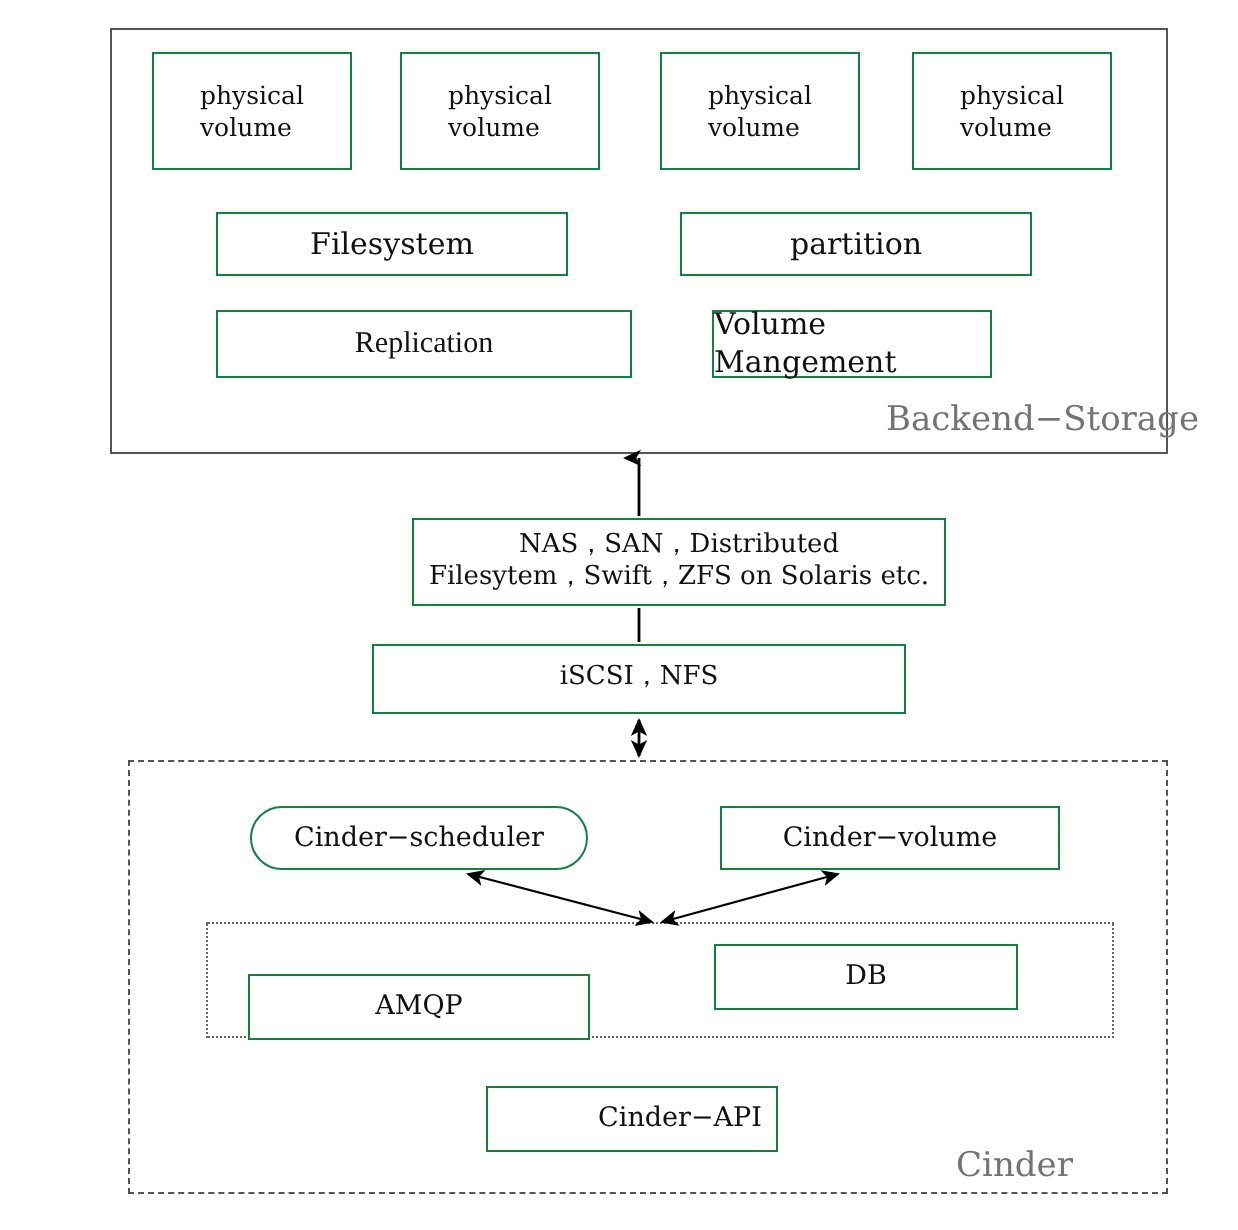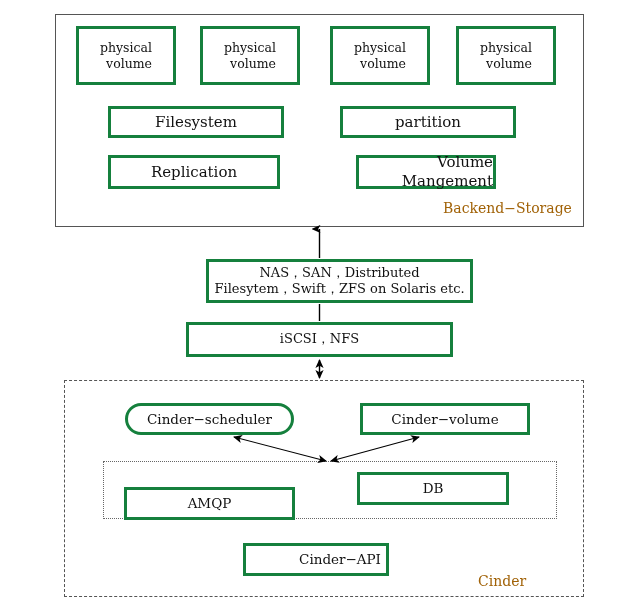--- a/index.html
+++ b/index.html
@@ -12,26 +12,26 @@
     width: 619px;
     height: 615px;
     background: #ffffff;
     font-family: "DejaVu Serif", serif;
     color: #1a1a1a;
     overflow: hidden;
   }
   .box {
     position: absolute;
     box-sizing: border-box;
-    border: 3px solid #15803d;
+    border: 1px solid #15803d;
     background: #ffffff;
     display: flex;
     align-items: center;
     justify-content: center;
-    text-align: right;
+    text-align: left;
     line-height: 1.25;
     color: #111111;
   }
   .container-solid {
     position: absolute;
     box-sizing: border-box;
     border: 1px solid #555555;
     background: transparent;
   }
   .container-dotted {
@@ -41,22 +41,22 @@
     background: transparent;
   }
   .container-dotted-inner {
     position: absolute;
     box-sizing: border-box;
     border: 1px dotted #666666;
     background: transparent;
   }
   .zone-label {
     position: absolute;
-    font-size: 14px;
-    color: #a16207;
+    font-size: 17px;
+    color: #737373;
     white-space: nowrap;
   }
   .svg-layer {
     position: absolute;
     left: 0;
     top: 0;
     width: 619px;
     height: 615px;
     pointer-events: none;
   }
@@ -76,21 +76,21 @@
 volume</div>
   <div class="box t-pv" style="left:200px; top:26px; width:100px; height:59px; white-space:pre-line;">physical
 volume</div>
   <div class="box t-pv" style="left:330px; top:26px; width:100px; height:59px; white-space:pre-line;">physical
 volume</div>
   <div class="box t-pv" style="left:456px; top:26px; width:100px; height:59px; white-space:pre-line;">physical
 volume</div>
 
   <div class="box t-stack" style="left:108px; top:106px; width:176px; height:32px;">Filesystem</div>
   <div class="box t-stack" style="left:340px; top:106px; width:176px; height:32px;">partition</div>
-  <div class="box t-stack" style="left:108px; top:155px; width:172px; height:34px;">Replication</div>
+  <div class="box t-stack" style="left:108px; top:155px; width:208px; height:34px;font-family:Liberation Serif, serif;">Replication</div>
   <div class="box t-stack" style="left:356px; top:155px; width:140px; height:34px;">Volume Mangement</div>
 
   <div class="zone-label" style="left:443px; top:200px;">Backend−Storage</div>
 
   <div class="box t-mid" style="left:186px; top:259px; width:267px; height:44px; flex-direction:column;margin-left:20px;">
     <span>NAS，SAN，Distributed</span>
     <span>Filesytem，Swift，ZFS on Solaris etc.</span>
   </div>
 
   <div class="box t-mid" style="left:186px; top:322px; width:267px; height:35px;">iSCSI，NFS</div>

